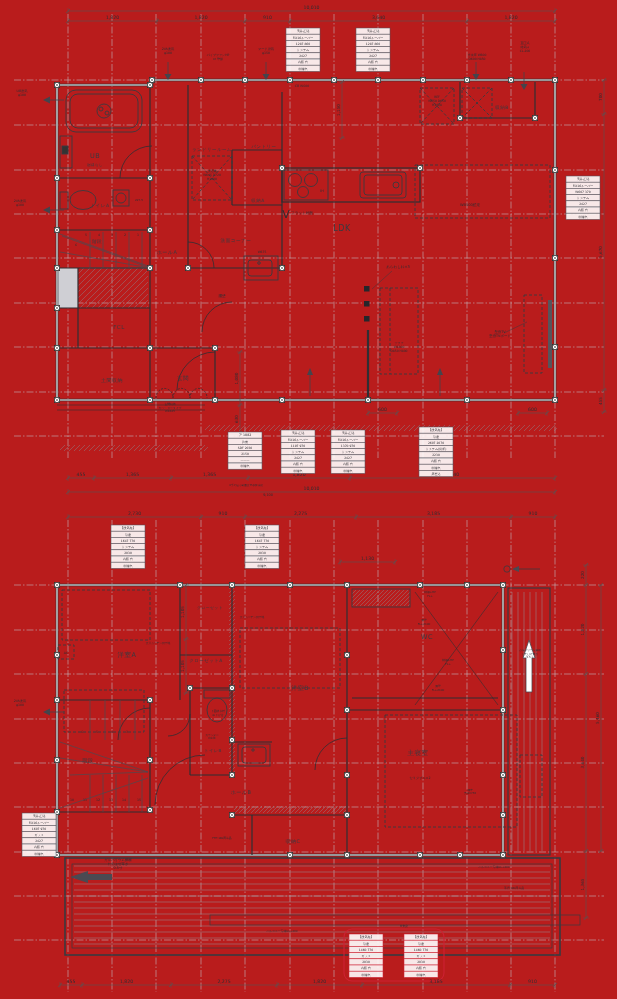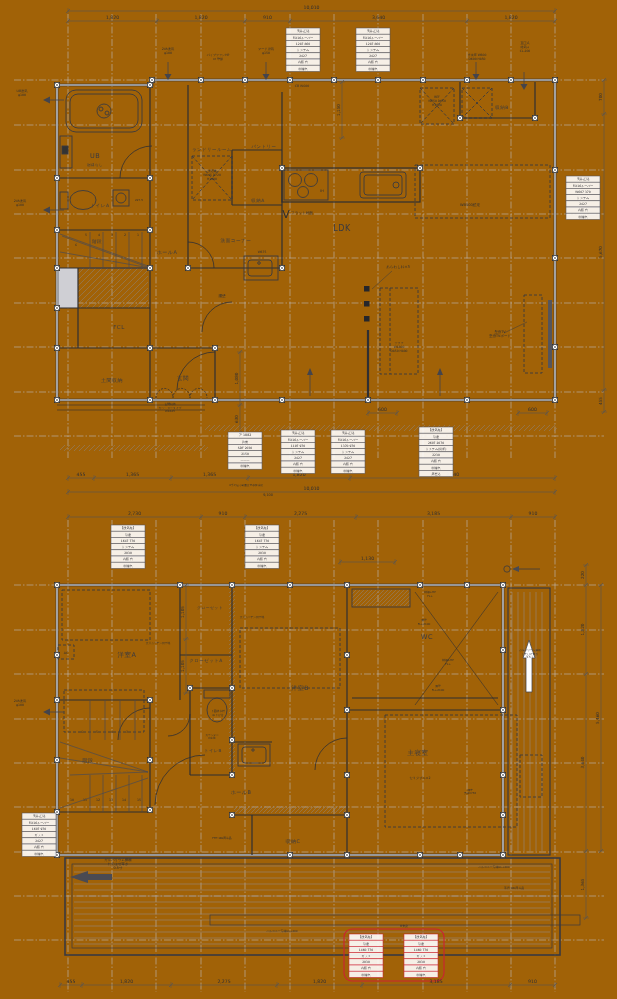--- a/index.html
+++ b/index.html
@@ -1,16 +1,16 @@
 <!DOCTYPE html>
 <html><head>
 <meta charset="utf-8">
 <style>
   html,body{margin:0;padding:0;background:#ffffff;}
-  .sheet{position:relative;width:617px;height:999px;background:#a16207;overflow:hidden;
+  .sheet{position:relative;width:617px;height:999px;background:#b91c1c;overflow:hidden;
          font-family:"DejaVu Sans",sans-serif;}
   svg{position:absolute;left:0;top:0;}
   text{fill:#2e2e33;}
   .roomlbl{fill:#3a3a40;letter-spacing:0.5px;}
 </style>
 </head>
 <body>
 
 <div class="sheet">
 <svg id="plan" width="617" height="999" viewBox="0 0 617 999">

